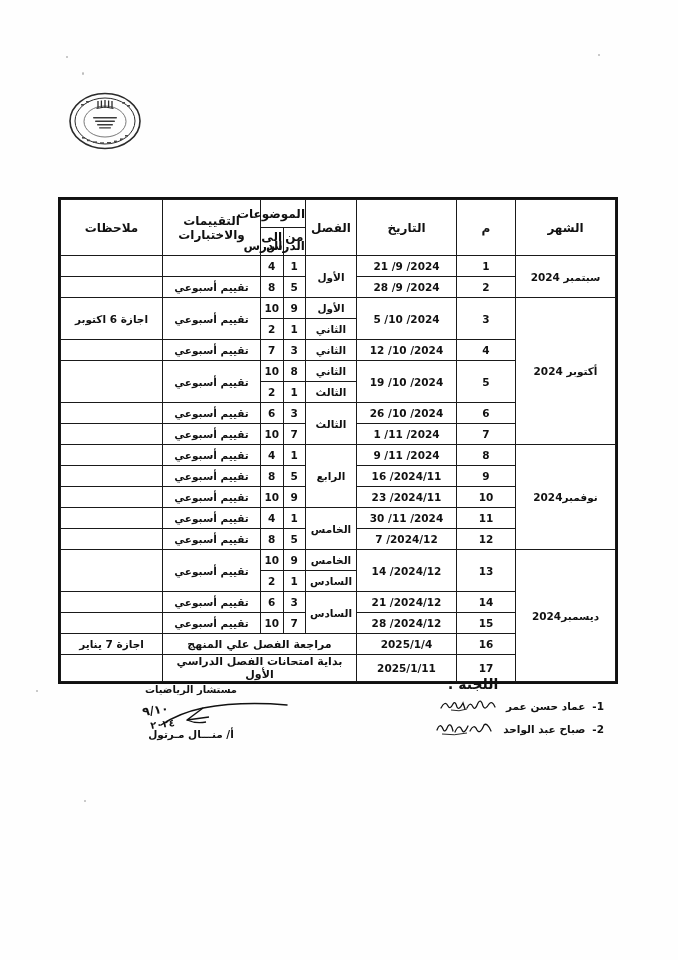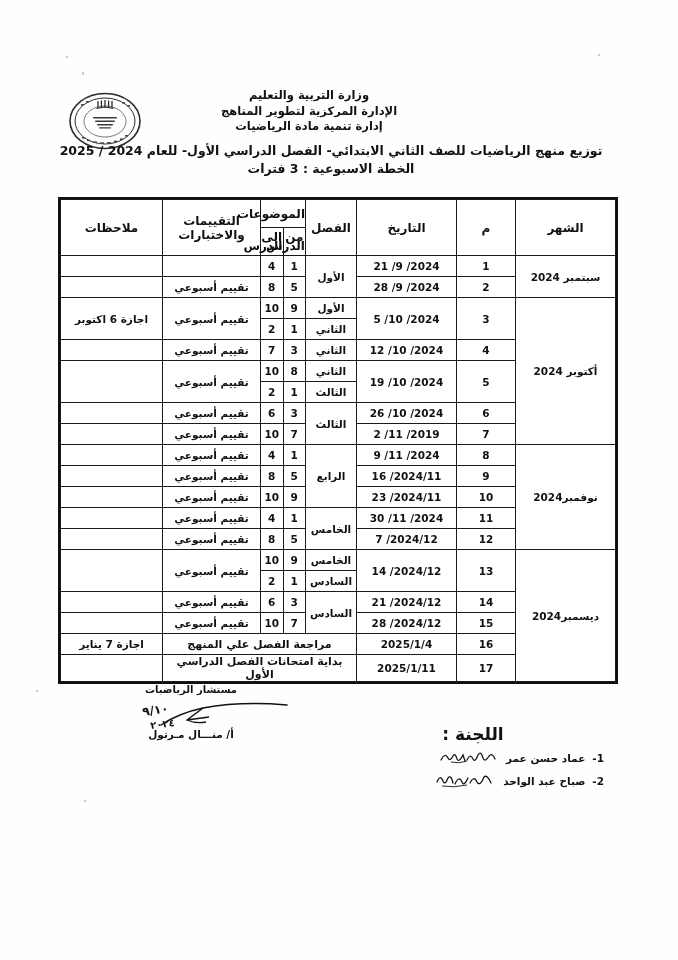--- a/index.html
+++ b/index.html
@@ -134,26 +134,25 @@
 
   .committee {
     position: absolute;
     right: 60px;
     top: 8px;
     width: 250px;
     direction: rtl;
     text-align: right;
   }
   .committee .cm-title {
-    font-size: 17px;
+    font-size: 14px;
     font-weight: bold;
     text-align: center;
     margin-bottom: 5px;
     padding-right: 40px;
-    margin-top: 48px;
   }
   .cm-row {
     display: flex;
     align-items: center;
     gap: 7px;
     margin-bottom: 6px;
     padding-right: 14px;
   }
   .cm-row .cm-name {
     font-size: 10.5px;
@@ -228,27 +227,20 @@
           <rect x="52" y="46.4" width="3" height="1.6"></rect>
           <rect x="57" y="43" width="3" height="1.6"></rect>
           <rect x="13" y="12" width="3" height="1.6"></rect>
           <rect x="18" y="9" width="3" height="1.6"></rect>
           <rect x="54" y="10" width="3" height="1.6"></rect>
           <rect x="59" y="13" width="3" height="1.6"></rect>
         </g>
       </svg>
     </div>
 
-    <div class="head-lines">
-      <div class="l1">وزارة التربية والتعليم</div>
-      <div class="l2">الإدارة المركزية لتطوير المناهج</div>
-      <div class="l3">إدارة تنمية مادة الرياضيات</div>
-      <div class="l4">توزيع منهج الرياضيات للصف الثاني الابتدائي- الفصل الدراسي الأول- للعام 2024 / 2025</div>
-      <div class="l5">الخطة الاسبوعية : 3 فترات</div>
-    </div>
   </div>
 
   <div class="table-wrap">
     <table class="sched">
       <thead>
         <tr>
           <th class="c-month hdr-tall" rowspan="2">الشهر</th>
           <th class="c-num hdr-tall" rowspan="2">م</th>
           <th class="c-date hdr-tall" rowspan="2">التاريخ</th>
           <th class="c-chap hdr-tall" rowspan="2">الفصل</th>
@@ -322,21 +314,21 @@
             <td class="c-num" rowspan="1">6</td>
             <td class="c-date" rowspan="1">2024/ 10/ 26</td>
             <td class="c-chap" rowspan="2">الثالث</td>
             <td class="c-from">3</td>
             <td class="c-to">6</td>
             <td class="c-eval" rowspan="1">تقييم أسبوعي</td>
             <td class="c-notes" rowspan="1"></td>
           </tr>
           <tr>
             <td class="c-num" rowspan="1">7</td>
-            <td class="c-date" rowspan="1">2019/ 11/ 2</td>
+            <td class="c-date" rowspan="1">2024/ 11/ 1</td>
             <td class="c-from">7</td>
             <td class="c-to">10</td>
             <td class="c-eval" rowspan="1">تقييم أسبوعي</td>
             <td class="c-notes" rowspan="1"></td>
           </tr>
           <tr>
             <td class="c-month" rowspan="5">نوفمبر2024</td>
             <td class="c-num" rowspan="1">8</td>
             <td class="c-date" rowspan="1">2024/ 11/ 9</td>
             <td class="c-chap" rowspan="3">الرابع</td>

